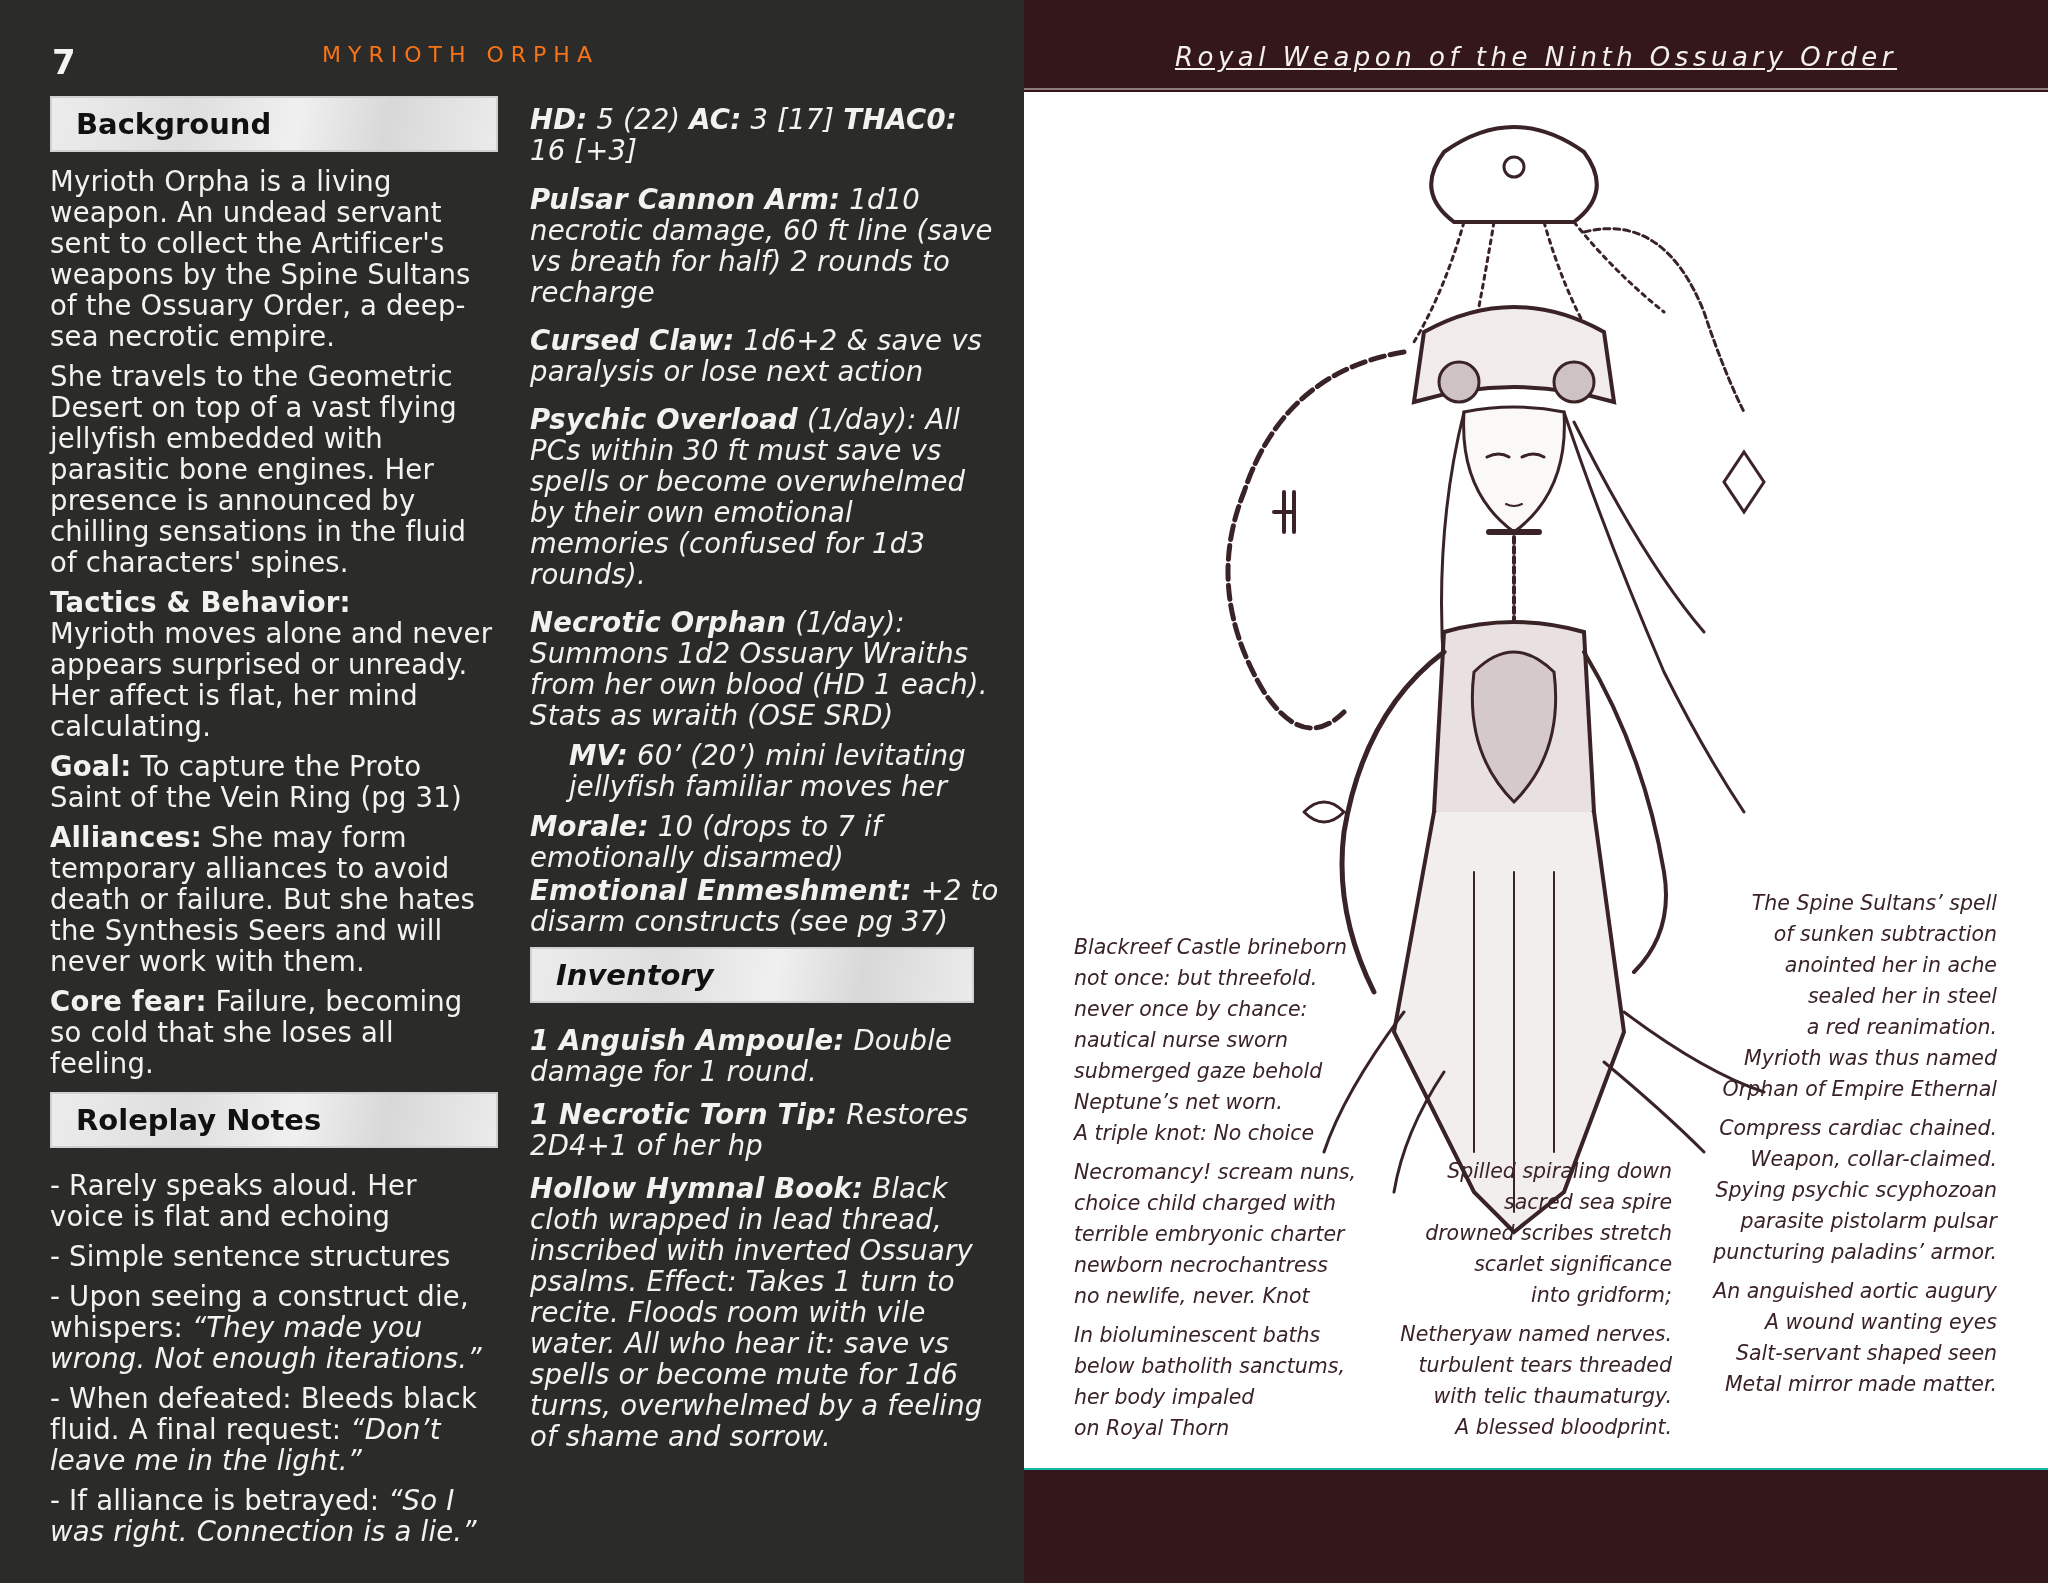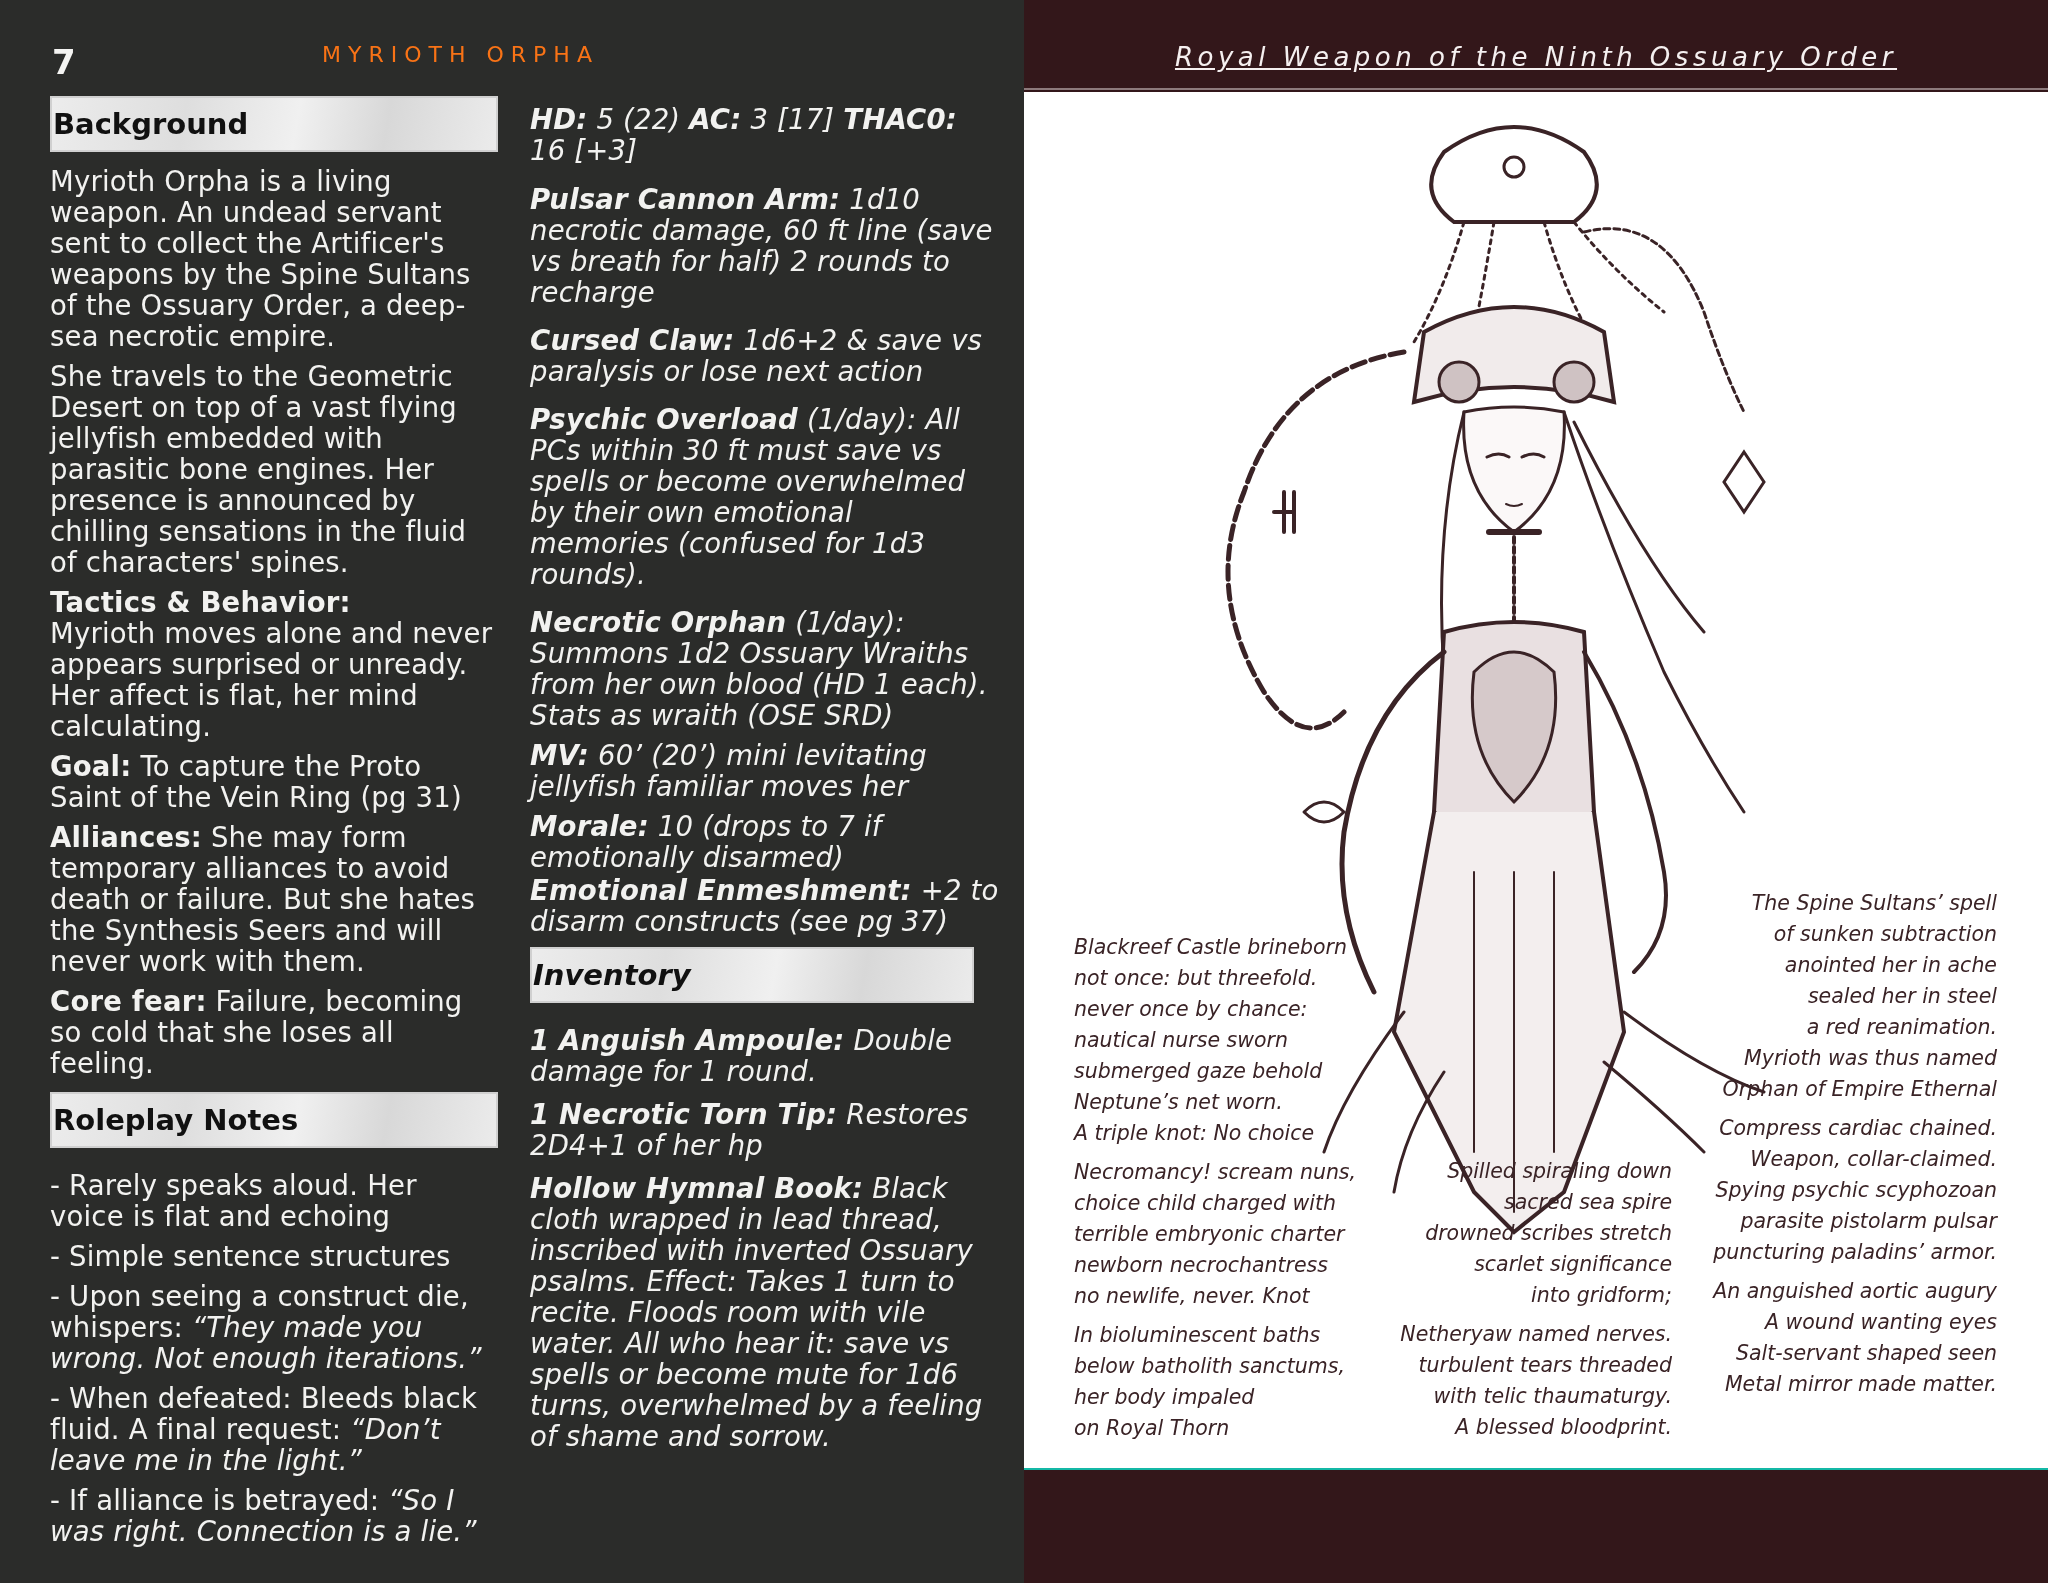--- a/index.html
+++ b/index.html
@@ -9,21 +9,21 @@
   
   .left-page { position: absolute; left: 0; top: 0; width: 1024px; height: 1583px; background: #2b2c2a; color: #f2f2f0; }
   .page-num { position: absolute; left: 52px; top: 42px; font-size: 34px; font-weight: bold; color: #f4f4f2; }
   .page-title { position: absolute; left: 322px; top: 42px; font-size: 22px; letter-spacing: 7px; color: #f97316; font-weight: normal; }
 
   .col { position: absolute; top: 96px; }
   .col-left { left: 50px; width: 448px; }
   .col-right { left: 530px; width: 470px; font-style: italic; }
 
   .section-banner {
-    height: 56px; display: flex; align-items: center; padding-left: 1px;
+    height: 56px; display: flex; align-items: center; padding-left: 24px;
     color: #111; font-weight: bold; font-size: 29px;
     background: linear-gradient(100deg, #ececec 0%, #dedede 30%, #f0f0f0 55%, #d8d8d8 75%, #ebebeb 100%);
     border: 2px solid #d0d0d0;
   }
 
   .txt { font-size: 27.5px; line-height: 31px; color: #f2f2f0; letter-spacing: 0.2px; }
   .txt b { font-weight: bold; }
   .txt i { font-style: italic; }
   .para { margin-bottom: 9px; }
 
@@ -90,21 +90,21 @@
     </p>
     <p class="txt" style="margin-bottom:17px;">
       <b>Cursed Claw:</b><span> 1d6+2 &amp; save vs paralysis or lose next action</span>
     </p>
     <p class="txt" style="margin-bottom:17px;">
       <b>Psychic Overload</b><span> (1/day):</span><span> All PCs within 30 ft must save vs spells or become overwhelmed by their own emotional memories (confused for 1d3 rounds).</span>
     </p>
     <p class="txt" style="margin-bottom:9px;">
       <b>Necrotic Orphan</b><span> (1/day):</span><span> Summons 1d2 Ossuary Wraiths from her own blood (HD 1 each). Stats as wraith (OSE SRD)</span>
     </p>
-    <p class="txt" style="margin-bottom:9px;">
+    <p class="txt" style="margin-bottom:9px;margin-left:39px;">
       <b>MV:</b><span> 60’ (20’) mini levitating jellyfish familiar moves her</span>
     </p>
     <p class="txt" style="margin-bottom:2px;">
       <b>Morale:</b><span> 10 (drops to 7 if emotionally disarmed)</span>
     </p>
     <p class="txt" style="margin-bottom:10px;">
       <b>Emotional Enmeshment:</b><span> +2 to disarm constructs (see pg 37)</span>
     </p>
 
     <div class="section-banner" style="width:444px;">

